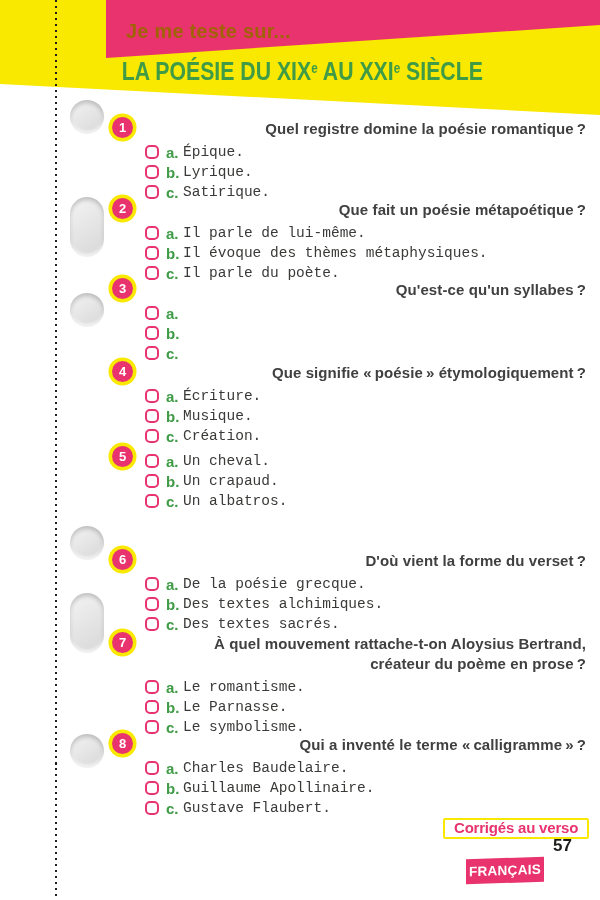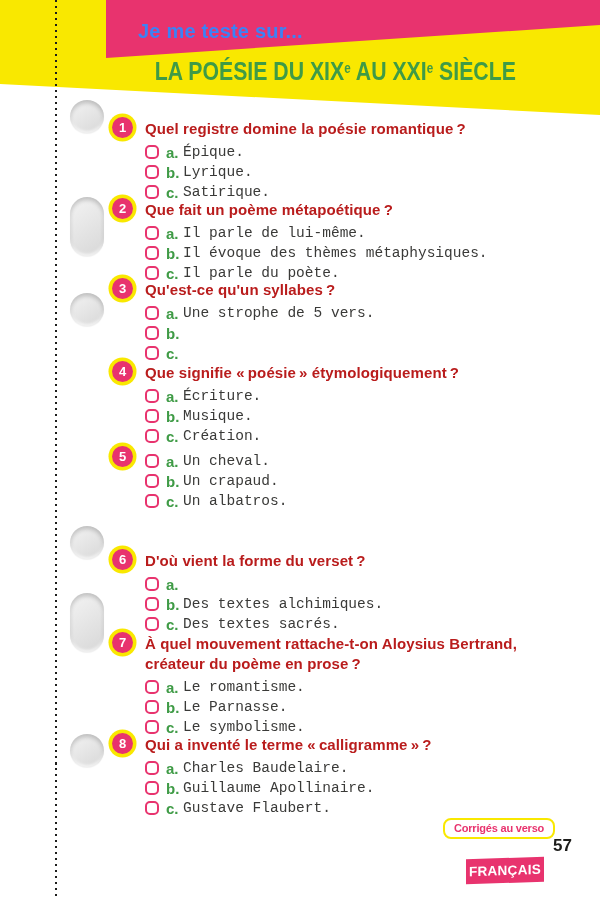--- a/index.html
+++ b/index.html
@@ -14,24 +14,24 @@
     background:#f9e800;
     clip-path:polygon(0 0,600px 0,600px 115px,0 84px);
   }
   .pink-banner{
     position:absolute;left:0;top:0;width:600px;height:60px;
     background:#e8336e;
     clip-path:polygon(106px 0,600px 0,600px 25px,106px 58px);
   }
   .banner-text{
     position:absolute;left:126px;top:20px;
-    color:#3b82f6;font-size:20px;font-weight:800;letter-spacing:.2px;margin-left:12px;
+    color:#a16207;font-size:20px;font-weight:800;letter-spacing:.2px;
   }
   .quiz-title{
-    position:absolute;left:90px;top:57px;width:490px;text-align:center;
+    position:absolute;left:90px;top:57px;width:490px;text-align:left;
     color:#3f9b46;font-size:25px;font-weight:800;white-space:nowrap;
   }
   .quiz-title .inner{display:inline-block;transform:scaleX(.85);transform-origin:50% 50%;}
   .quiz-title sup{font-size:.55em;vertical-align:.5em;}
   
   .dashed-line{
     position:absolute;left:55px;top:0;width:2px;height:900px;
     background:repeating-linear-gradient(to bottom,#1d1d1b 0 2.5px,transparent 2.5px 6px);
   }
   .hole{
@@ -47,36 +47,36 @@
   .question{position:absolute;left:112px;right:14px;}
   .q1{top:119px}.q2{top:200px}.q3{top:280px}.q4{top:363px}
   .q5{top:448px}.q6{top:551px}.q7{top:634px}.q8{top:735px}
   .qnum{
     position:absolute;left:0;top:-2px;width:21px;height:21px;border-radius:50%;
     background:#e8336e;box-shadow:0 0 0 3.5px #f9e800;
     color:#fff;font-size:13px;font-weight:800;line-height:21px;text-align:center;
   }
   .qtext{
     margin-left:33px;font-size:15px;font-weight:800;line-height:20px;
-    color:#b91c1c;white-space:pre;letter-spacing:.1px;
+    color:#404040;white-space:pre;letter-spacing:.1px;text-align:right;
   }
   .opts{margin-top:3px;}
   .opt{display:flex;align-items:center;height:20px;margin-left:33px;}
   .radio{
     flex:0 0 auto;width:10px;height:10px;border:2.5px solid #e8336e;
     border-radius:5px;background:#fff;margin-right:7px;
   }
   .letter{flex:0 0 auto;width:17px;font-size:15px;font-weight:800;color:#3f9b46;}
   .otext{font-size:14.5px;color:#3a3a38;white-space:pre;font-family:Liberation Mono, monospace;}
   
   .corrections{
     position:absolute;left:443px;top:818px;height:21px;box-sizing:border-box;
-    border:2.5px solid #f9e800;border-radius:8px;background:#fff;
+    border:2.5px solid #f9e800;border-radius:2px;background:#fff;
     padding:0 9px;line-height:16px;
-    color:#e8336e;font-size:11px;font-weight:800;letter-spacing:-.2px;white-space:nowrap;
+    color:#e8336e;font-size:15px;font-weight:800;letter-spacing:-.2px;white-space:nowrap;
   }
   .subject-tab{
     position:absolute;left:466px;top:858px;width:78px;height:25px;
     background:#e8336e;transform:skewY(-2deg);
     color:#fff;font-size:13.5px;font-weight:800;letter-spacing:.3px;
     text-align:center;line-height:25px;
   }
   .page-number{
     position:absolute;left:553px;top:836px;
     color:#1d1d1b;font-size:17px;font-weight:800;
@@ -115,21 +115,21 @@
     <div class="opt">
         <span class="radio"></span>
         <span class="letter">c.</span>
         <span class="otext">Satirique.</span>
       </div>
   </div>
 </div>
 
 <div class="question q2">
   <div class="qnum">2</div>
-  <div class="qtext">Que fait un poème métapoétique ?</div>
+  <div class="qtext">Que fait un poésie métapoétique ?</div>
   <div class="opts">
     <div class="opt">
         <span class="radio"></span>
         <span class="letter">a.</span>
         <span class="otext">Il parle de lui-même.</span>
       </div>
     <div class="opt">
         <span class="radio"></span>
         <span class="letter">b.</span>
         <span class="otext">Il évoque des thèmes métaphysiques.</span>
@@ -142,21 +142,20 @@
   </div>
 </div>
 
 <div class="question q3">
   <div class="qnum">3</div>
   <div class="qtext">Qu'est-ce qu'un syllabes ?</div>
   <div class="opts">
     <div class="opt">
         <span class="radio"></span>
         <span class="letter">a.</span>
-        <span class="otext">Une strophe de 5 vers.</span>
       </div>
     <div class="opt">
         <span class="radio"></span>
         <span class="letter">b.</span>
       </div>
     <div class="opt">
         <span class="radio"></span>
         <span class="letter">c.</span>
       </div>
   </div>
@@ -205,20 +204,21 @@
   </div>
 </div>
 
 <div class="question q6">
   <div class="qnum">6</div>
   <div class="qtext">D'où vient la forme du verset ?</div>
   <div class="opts">
     <div class="opt">
         <span class="radio"></span>
         <span class="letter">a.</span>
+        <span class="otext">De la poésie grecque.</span>
       </div>
     <div class="opt">
         <span class="radio"></span>
         <span class="letter">b.</span>
         <span class="otext">Des textes alchimiques.</span>
       </div>
     <div class="opt">
         <span class="radio"></span>
         <span class="letter">c.</span>
         <span class="otext">Des textes sacrés.</span>

